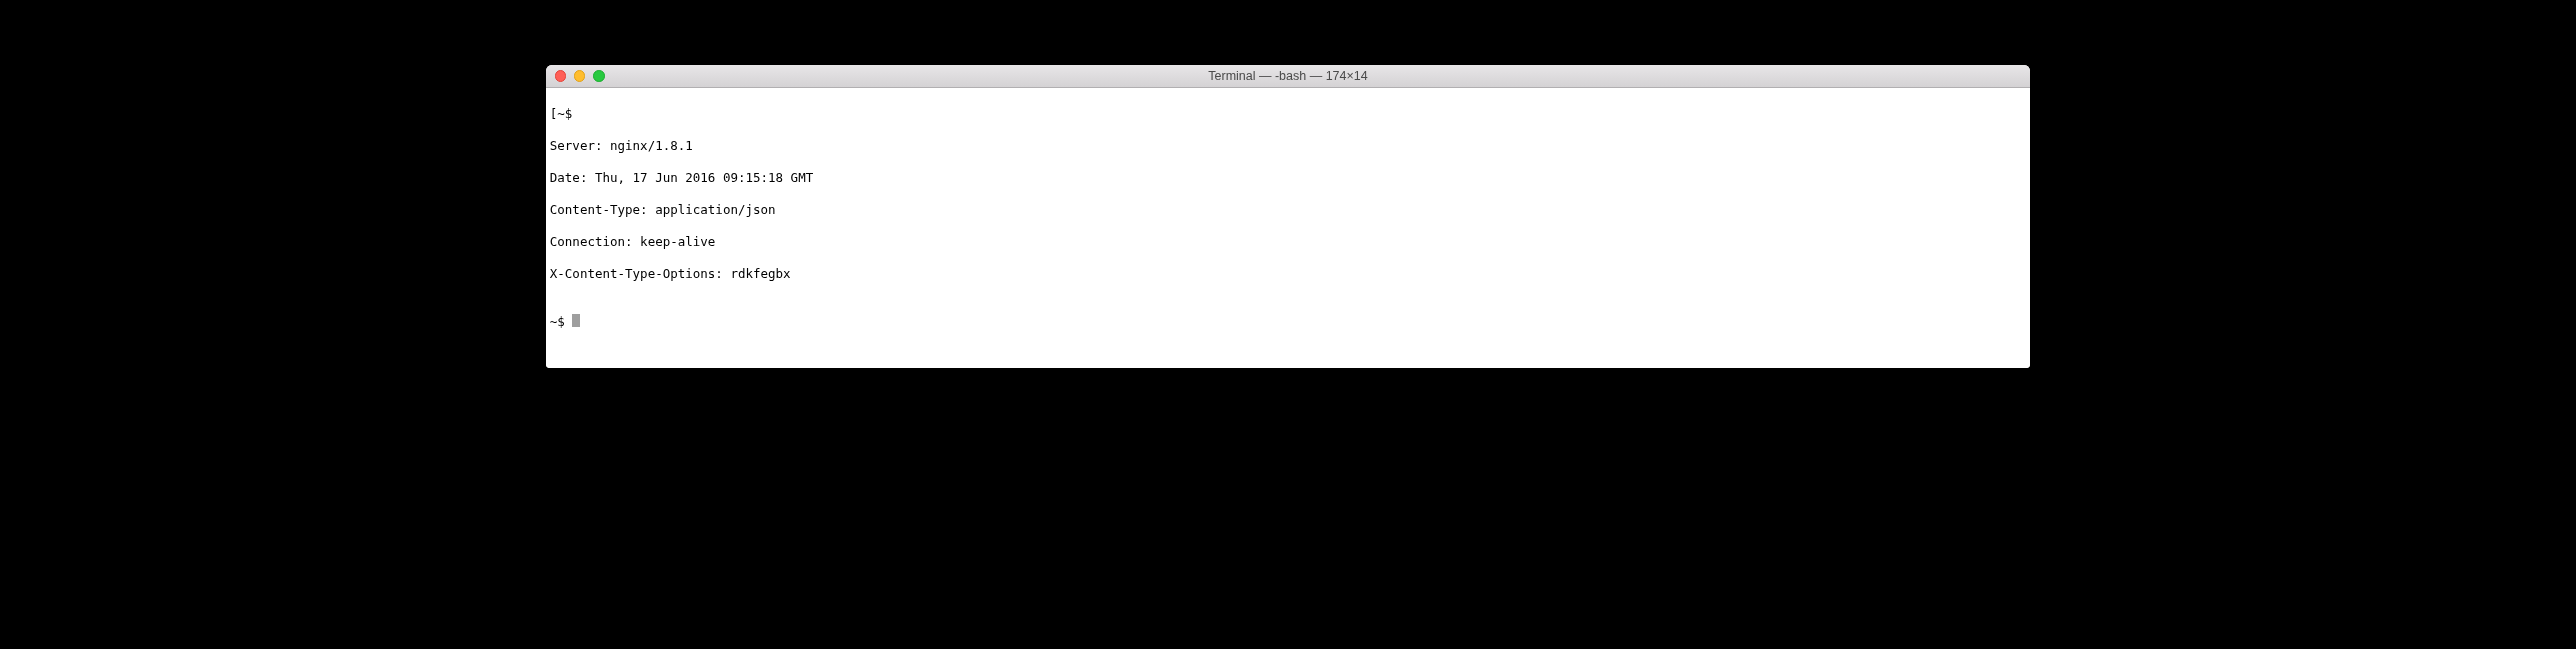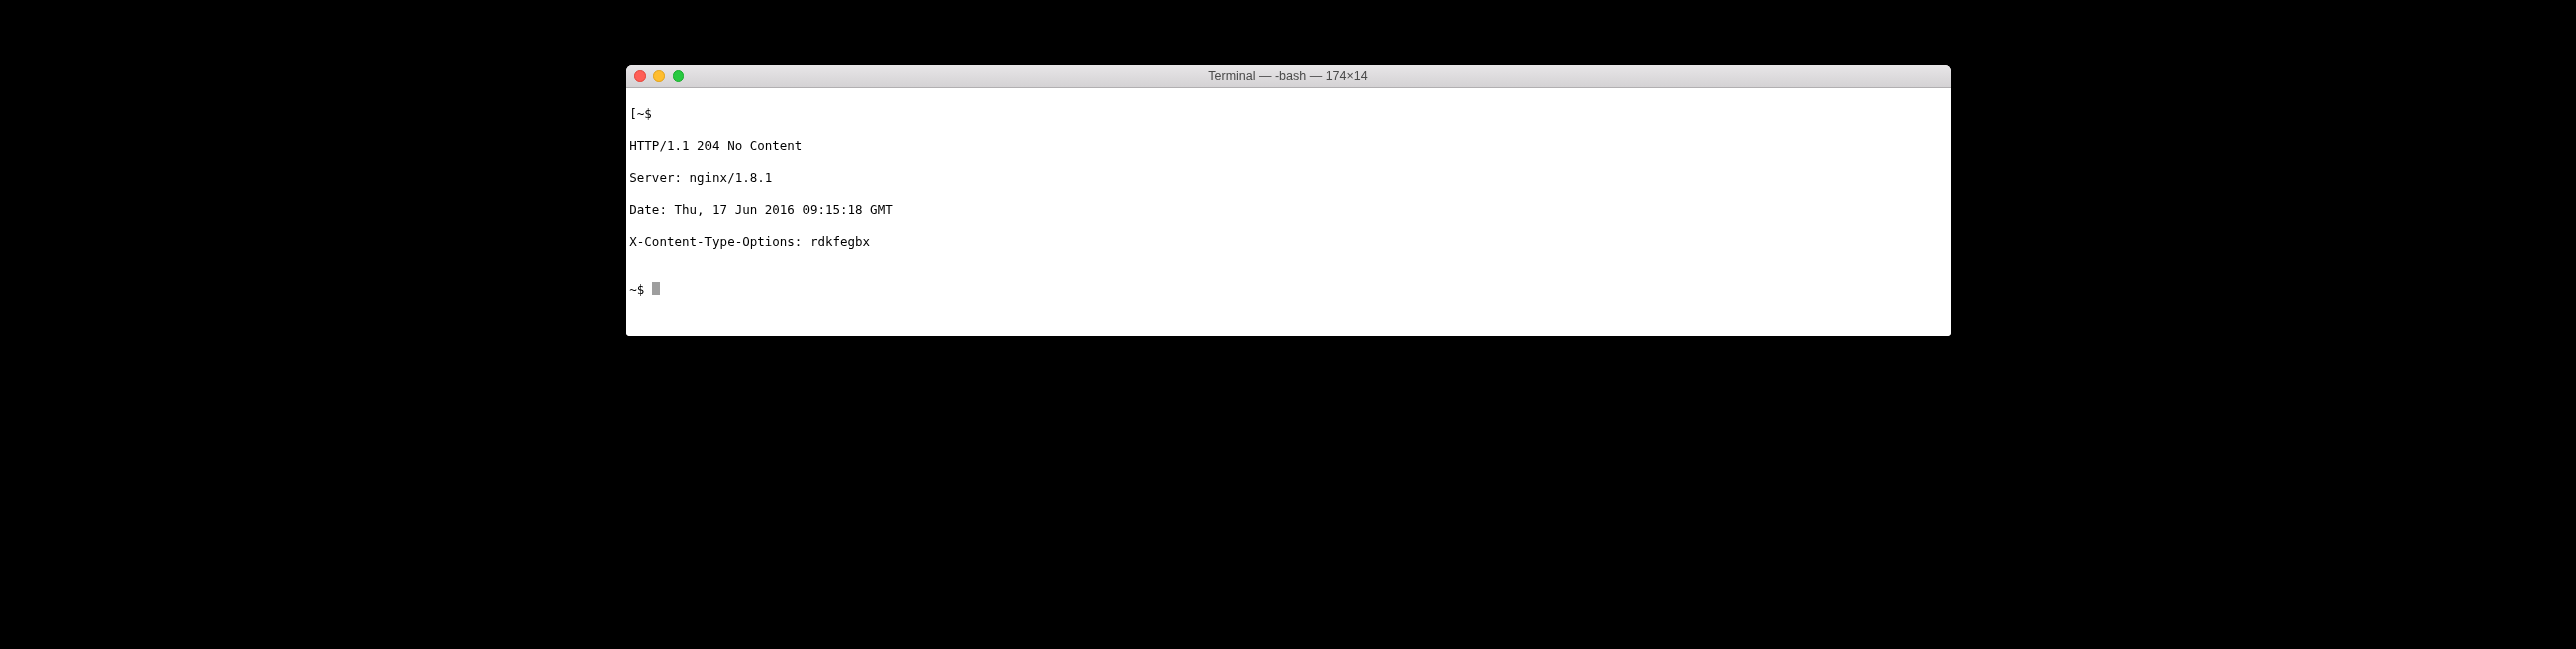--- a/index.html
+++ b/index.html
@@ -10,21 +10,21 @@
     body {
       background: #000;
       width: 2576px;
       height: 650px;
       display: flex;
       align-items: flex-start;
       justify-content: center;
       padding-top: 65px;
     }
     .window {
-      width: 1325px;
+      width: 1484px;
       background: #fff;
       border-radius: 5.8px 5.8px 3.8px 3.8px;
       box-shadow: 0 9.6px 38px rgba(0,0,0,0.5);
       overflow: hidden;
     }
     .titlebar {
       height: 23px;
       background: linear-gradient(to bottom, #e8e6e8 0%, #d4d2d4 100%);
       border-bottom: 1px solid #b1afb1;
       display: flex;
@@ -88,21 +88,22 @@
   <div class="titlebar">
     <div class="traffic-lights">
       <div class="traffic-light tl-close"></div>
       <div class="traffic-light tl-min"></div>
       <div class="traffic-light tl-max"></div>
     </div>
     <div class="title">Terminal — -bash — 174×14</div>
   </div>
   <div class="terminal-body">
 <div class="line">[~$ </div>
-<div class="line">HTTP/1.1 204 No Content</div>
 <div class="line">Server: nginx/1.8.1</div>
 <div class="line">Date: Thu, 17 Jun 2016 09:15:18 GMT</div>
+<div class="line">Content-Type: application/json</div>
+<div class="line">Connection: keep-alive</div>
 <div class="line">X-Content-Type-Options: rdkfegbx</div>
 <div class="line"></div>
 <div class="line prompt-line"><span>~$ </span><span class="cursor-block"></span></div>
   </div>
 </div>
 
 
 </body></html>

